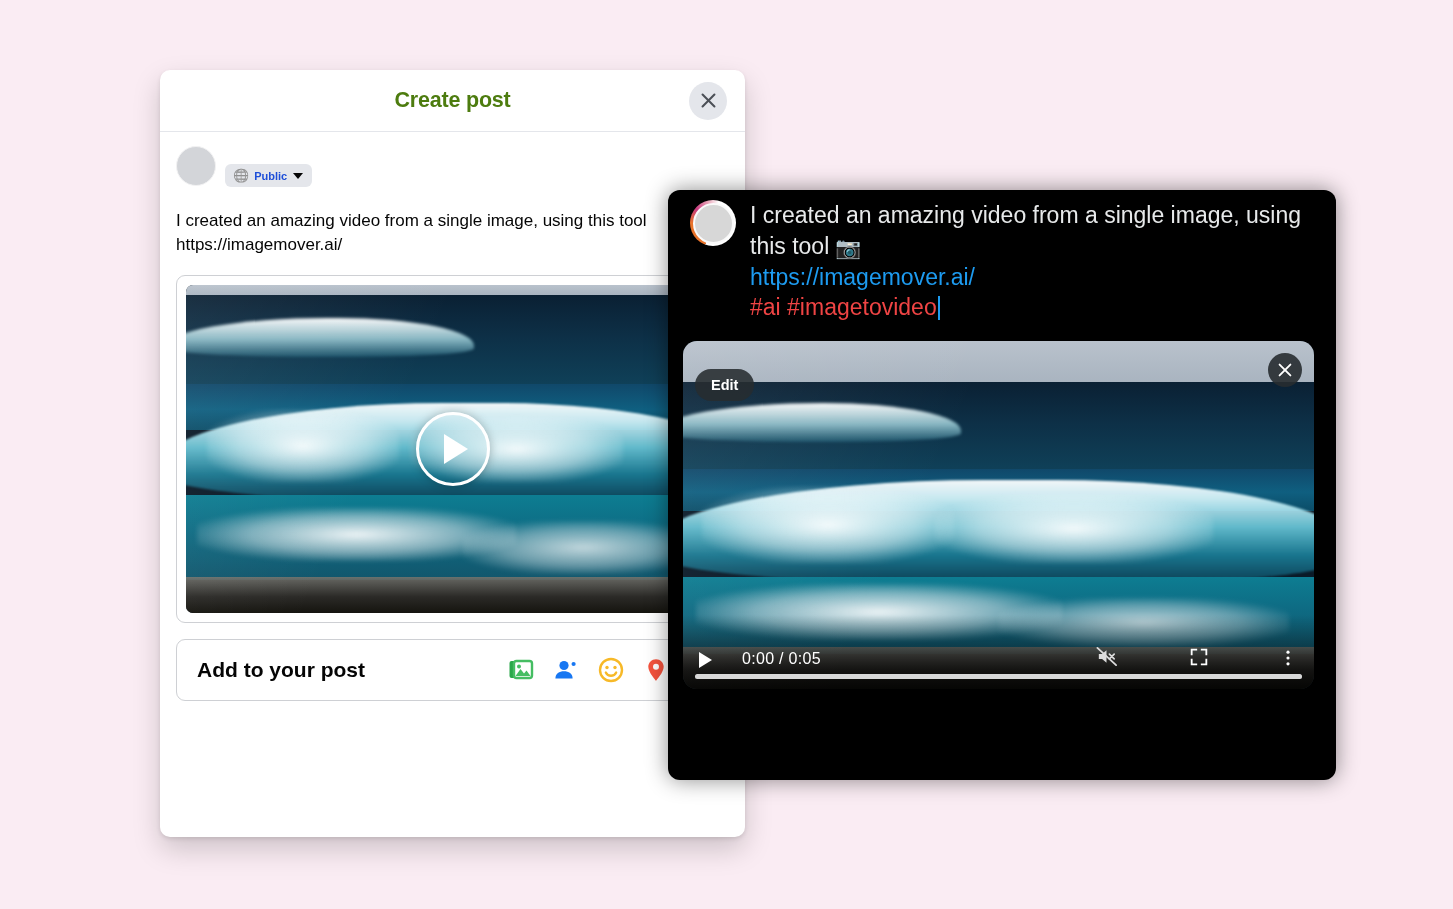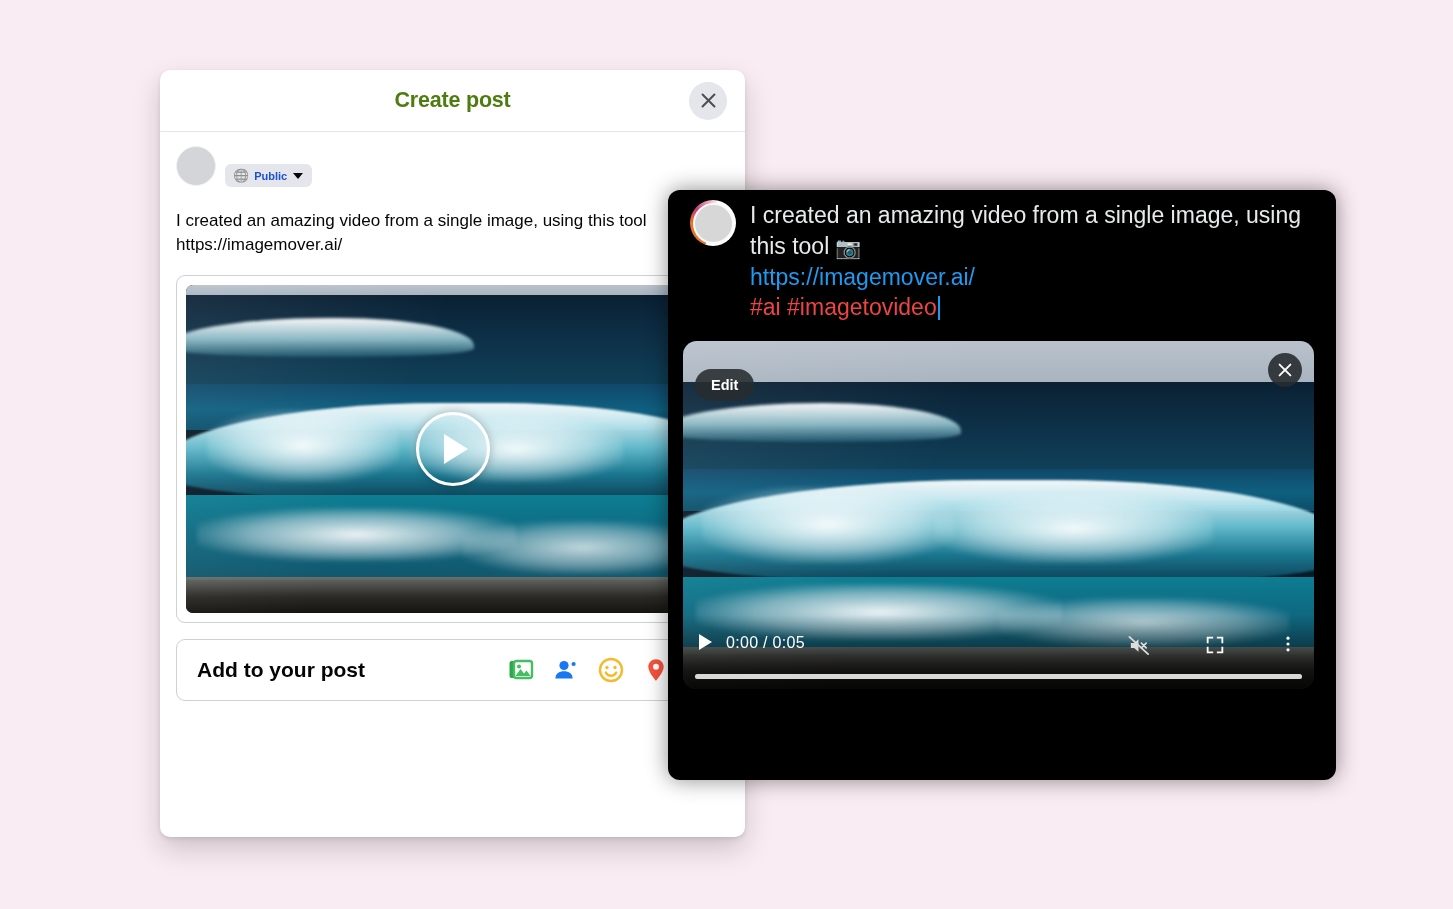--- a/index.html
+++ b/index.html
@@ -269,21 +269,21 @@
   }
   .x-controls {
     position: absolute; left: 0; right: 0; bottom: 0;
     height: 74px;
     background: linear-gradient(180deg, rgba(0,0,0,0) 0%, rgba(0,0,0,0.45) 60%, rgba(0,0,0,0.7) 100%);
     display: flex; flex-direction: column; justify-content: flex-end;
     padding: 0 12px 10px 12px;
     z-index: 4;
   }
   .x-ctrl-row {
-    display: flex; align-items: flex-start; gap: 14px;
+    display: flex; align-items: flex-end; gap: 30px;
     height: 34px;
   }
   .x-play-sm {
     width: 0; height: 0;
     border-left: 13px solid #ffffff;
     border-top: 8px solid transparent;
     border-bottom: 8px solid transparent;
     cursor: pointer;
     margin-left: 4px;
   }

